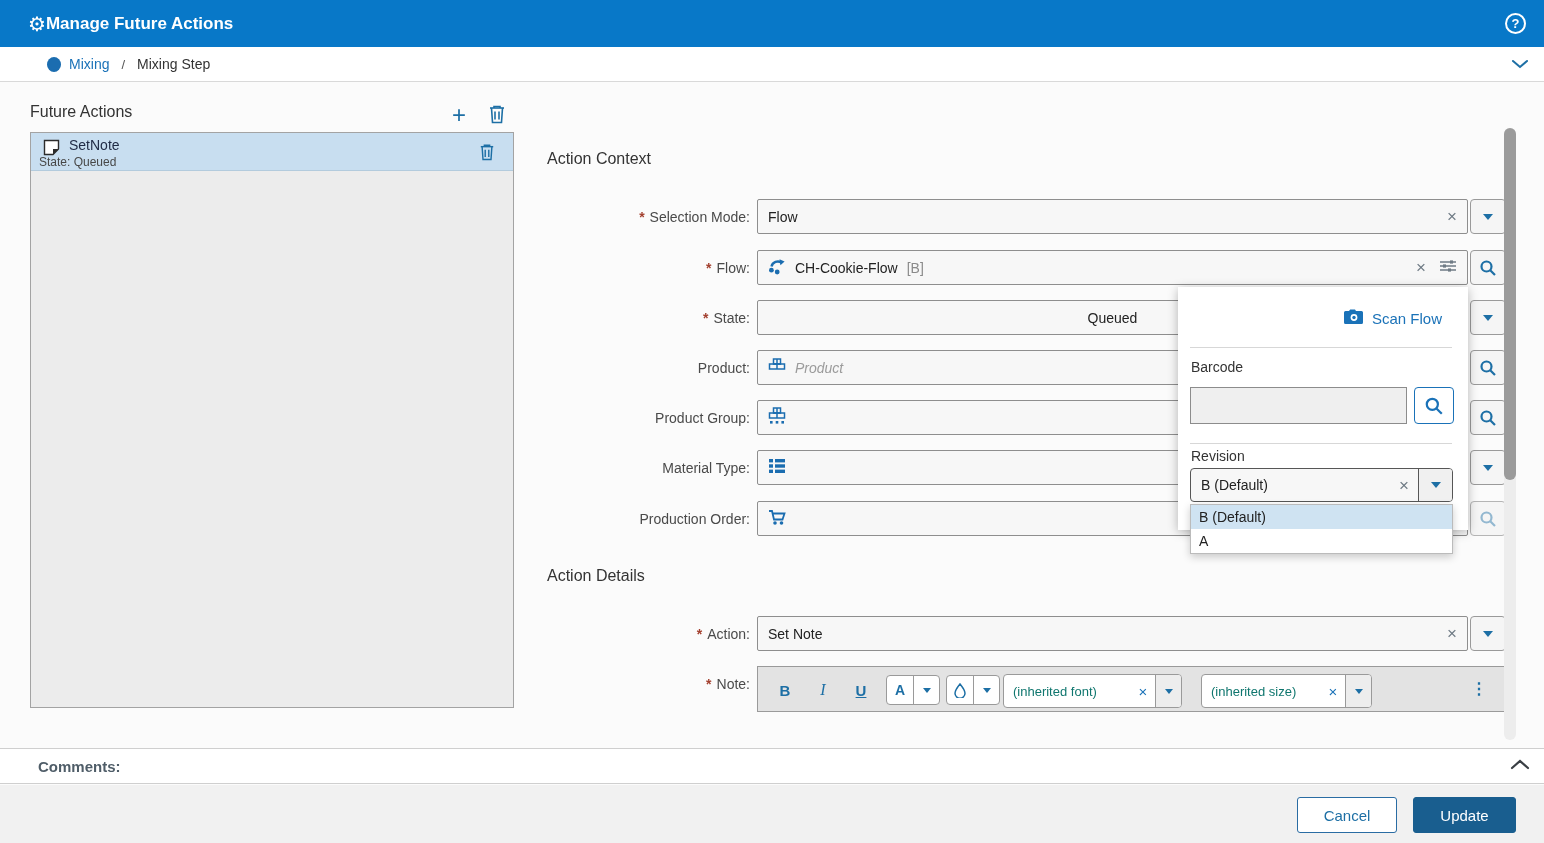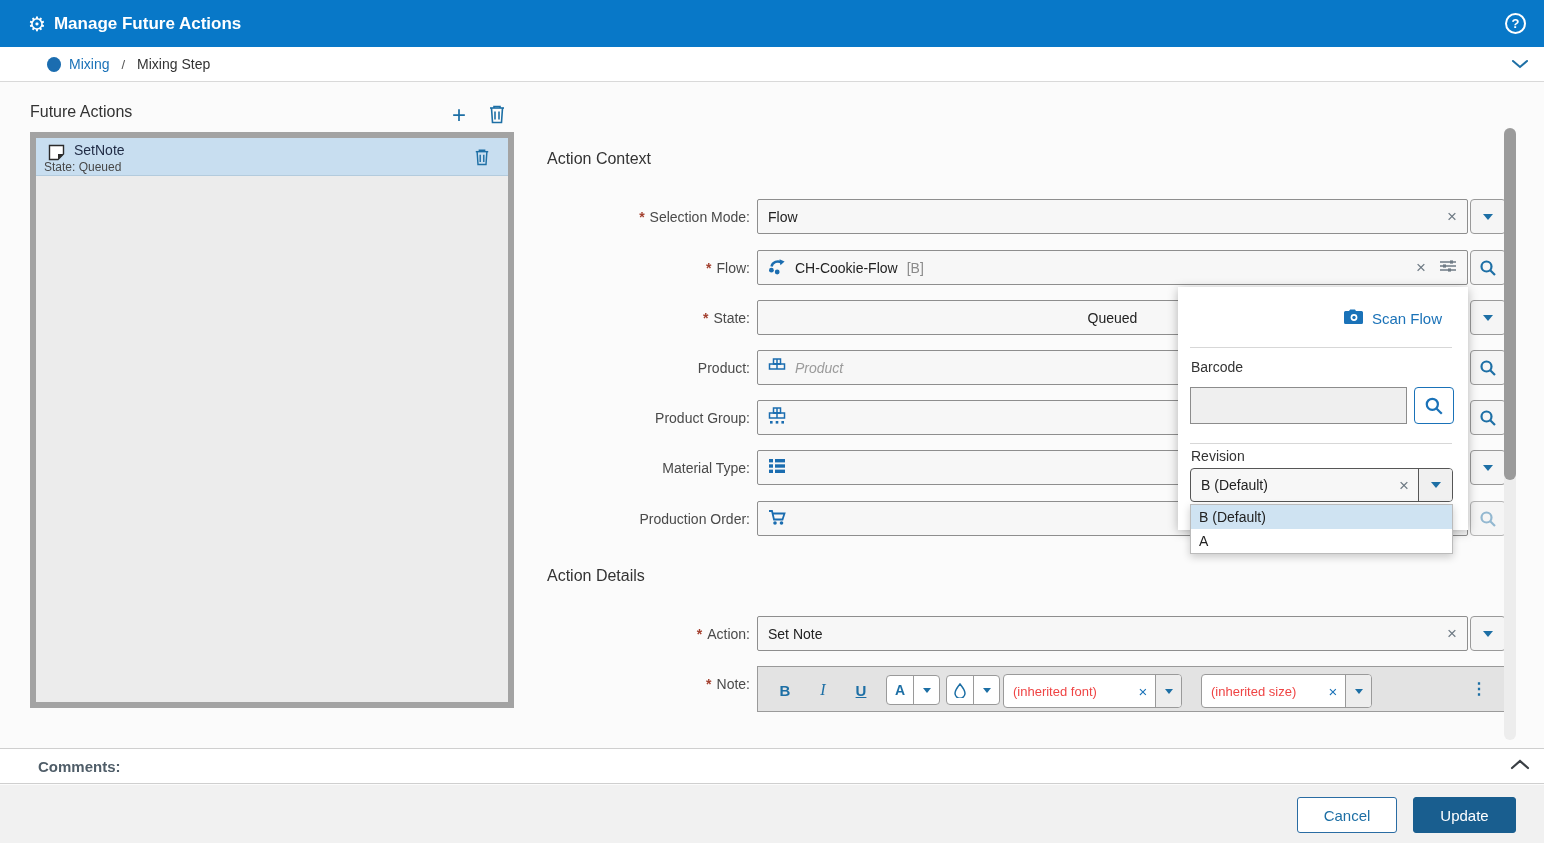--- a/index.html
+++ b/index.html
@@ -2,35 +2,35 @@
 <html><head>
 <meta charset="utf-8">
 <style>
   * { margin:0; padding:0; box-sizing:border-box; }
   html,body { width:1544px; height:843px; }
   body { font-family:"Liberation Sans", sans-serif; background:#fbfbfb; position:relative; overflow:hidden; color:#333; }
 
   
   .titlebar { position:absolute; left:0; top:0; width:1544px; height:47px; background:#0878c8; display:flex; align-items:center; }
   .titlebar .gear { color:#fff; font-size:20px; margin-left:28px; line-height:1; }
-  .titlebar .title { color:#fff; font-size:17px; font-weight:600; margin-left:8px; }
+  .titlebar .title { color:#fff; font-size:17px; font-weight:600; margin-left:0; }
   .help-btn { position:absolute; right:18px; top:13px; width:21px; height:21px; border:2px solid #fff; border-radius:50%; color:#fff; font-size:13px; font-weight:700; display:flex; align-items:center; justify-content:center; }
 
   
   .breadcrumb { position:absolute; left:0; top:47px; width:1544px; height:35px; background:#fff; border-bottom:1px solid #d9d9d9; display:flex; align-items:center; }
   .bc-circle { width:14px; height:15px; border-radius:50%; background:#1b6db0; margin-left:47px; }
   .bc-link { color:#1a72b8; font-size:14px; margin-left:8px; }
   .bc-sep { color:#555; font-size:13px; margin:0 12px; }
   .bc-current { color:#333; font-size:14px; }
   .bc-chevron { position:absolute; right:14px; top:10px; }
 
   
   .fa-title { position:absolute; left:30px; top:103px; font-size:16px; color:#333; }
   .icon-btn { position:absolute; cursor:pointer; }
-  .fa-panel { position:absolute; left:30px; top:132px; width:484px; height:576px; border:6px solid #a3a3a3; background:#ececec; }
+  .fa-panel { position:absolute; left:30px; top:132px; width:484px; height:576px; border:1px solid #a3a3a3; background:#ececec; }
   .fa-item { height:38px; background:#c8def0; border-bottom:1px solid #b3cbdd; position:relative; }
   .fa-item .item-name { position:absolute; left:38px; top:4px; font-size:14px; color:#1f2a44; }
   .fa-item .item-state { position:absolute; left:8px; top:22px; font-size:12px; color:#474747; }
   .fa-item .note-ic { position:absolute; left:12px; top:6px; }
   .fa-item .item-trash { position:absolute; right:18px; top:10px; }
 
   
   .section-title { position:absolute; left:547px; font-size:16px; color:#333; }
   .frm-label { position:absolute; left:480px; width:270px; height:35px; display:flex; align-items:center; justify-content:flex-end; font-size:14px; color:#4a4a4a; gap:5px; }
   .req { color:#a3402f; font-weight:700; }
@@ -59,21 +59,21 @@
   .dd-opt.sel { background:#cfe3f2; }
 
   
   .note-toolbar { position:absolute; left:757px; top:666px; width:749px; height:46px; background:#e3e3e3; border:1px solid #9a9a9a; }
   .tb-btn { position:absolute; top:8px; width:30px; height:30px; display:flex; align-items:center; justify-content:center; color:#1d6fa5; font-size:15px; }
   .tb-split { position:absolute; top:8px; height:30px; display:flex; border:1px solid #9a9a9a; border-radius:4px; background:#fff; overflow:hidden; }
   .tb-split .cell { width:26px; display:flex; align-items:center; justify-content:center; }
   .tb-split .cell + .cell { border-left:1px solid #9a9a9a; }
   .tb-split .glyph { color:#1d6fa5; font-weight:700; font-size:14px; }
   .tb-combo { position:absolute; top:7px; height:34px; display:flex; border:1px solid #9a9a9a; border-radius:4px; background:#fff; overflow:hidden; }
-  .tb-combo .txt { display:flex; align-items:center; padding:5px 9px; font-size:13px; color:#ef4444; flex:1; }
+  .tb-combo .txt { display:flex; align-items:center; padding:5px 9px; font-size:13px; color:#0f766e; flex:1; }
   .tb-combo .x { width:24px; display:flex; align-items:center; justify-content:center; color:#1a72b8; font-size:15px; }
   .tb-combo .dd { width:26px; border-left:1px solid #9a9a9a; background:#ededed; display:flex; align-items:center; justify-content:center; }
   .caret-sm { width:0; height:0; border-left:4px solid transparent; border-right:4px solid transparent; border-top:5px solid #1d6fa5; }
   .kebab { position:absolute; right:18px; top:12px; color:#1d6fa5; font-size:16px; font-weight:700; letter-spacing:0; }
 
   
   .comments-bar { position:absolute; left:0; top:748px; width:1544px; height:36px; background:#fff; border-top:1px solid #cfcfcf; border-bottom:1px solid #cfcfcf; display:flex; align-items:center; }
   .comments-bar .lbl { margin-left:38px; font-size:15px; color:#4f5d68;font-weight:bold; }
   .comments-bar .collapse { position:absolute; right:12px; top:8px; }
   .footer { position:absolute; left:0; top:785px; width:1544px; height:58px; background:#f1f1f1; }

